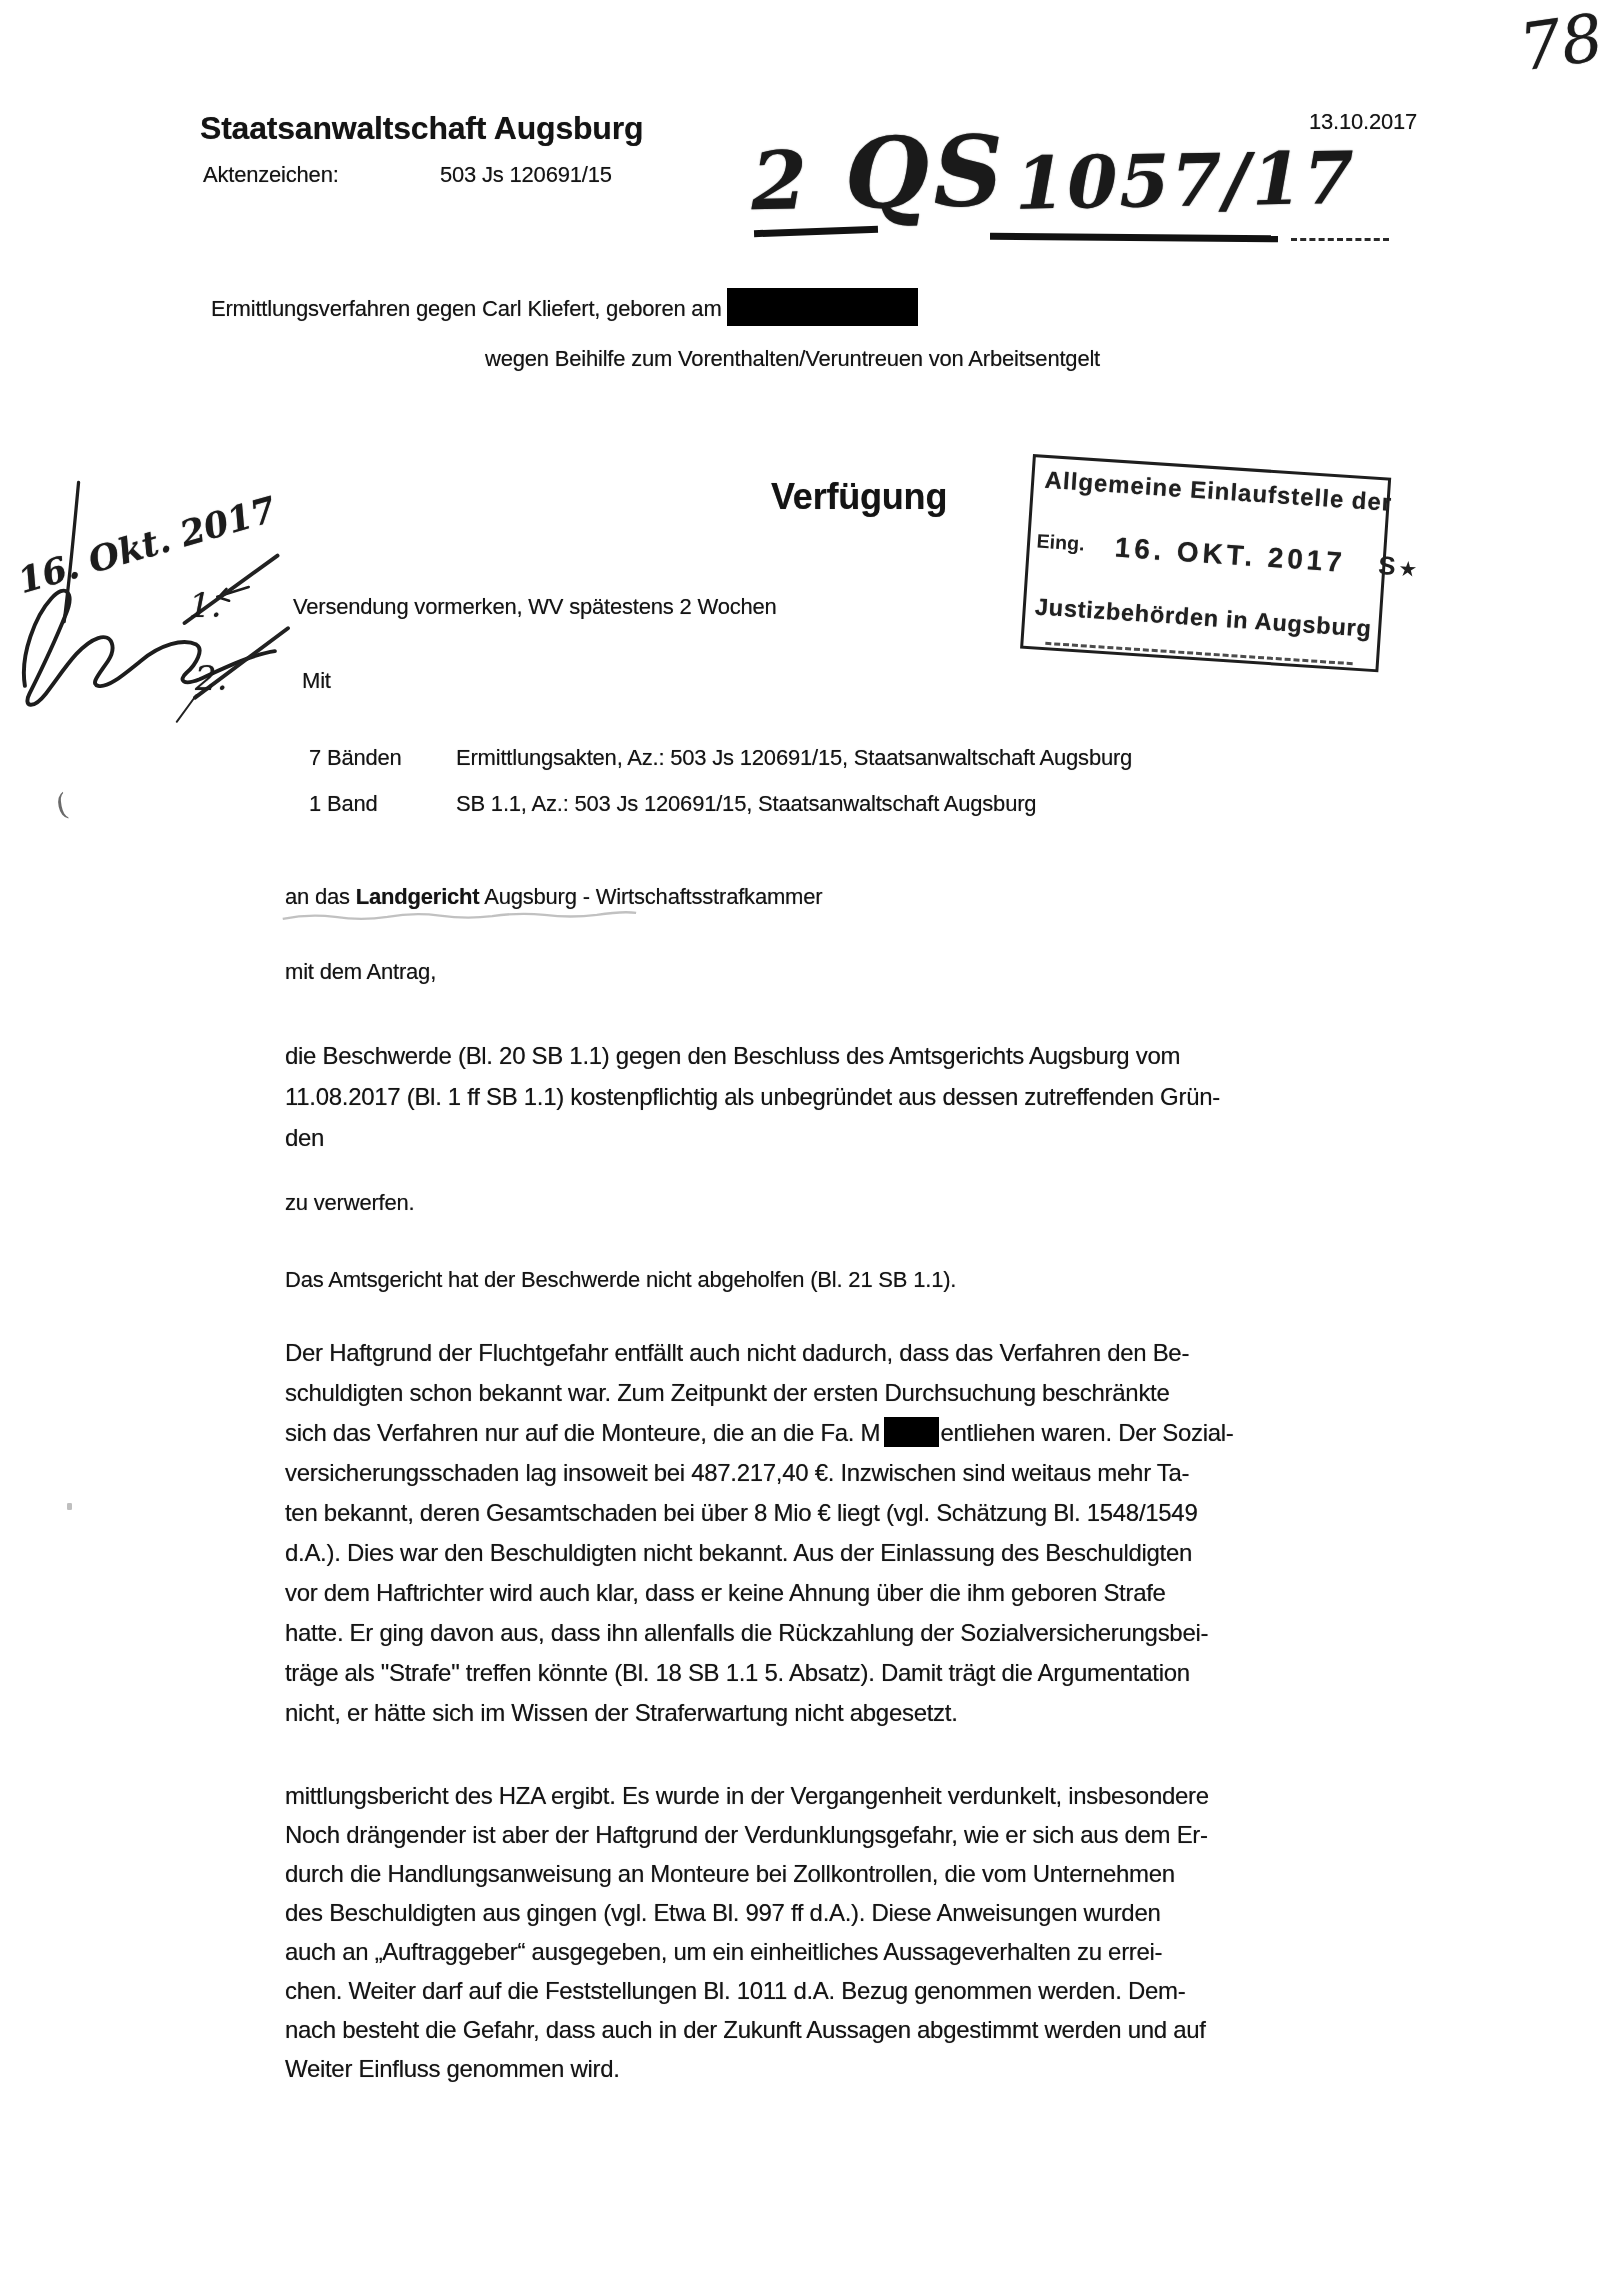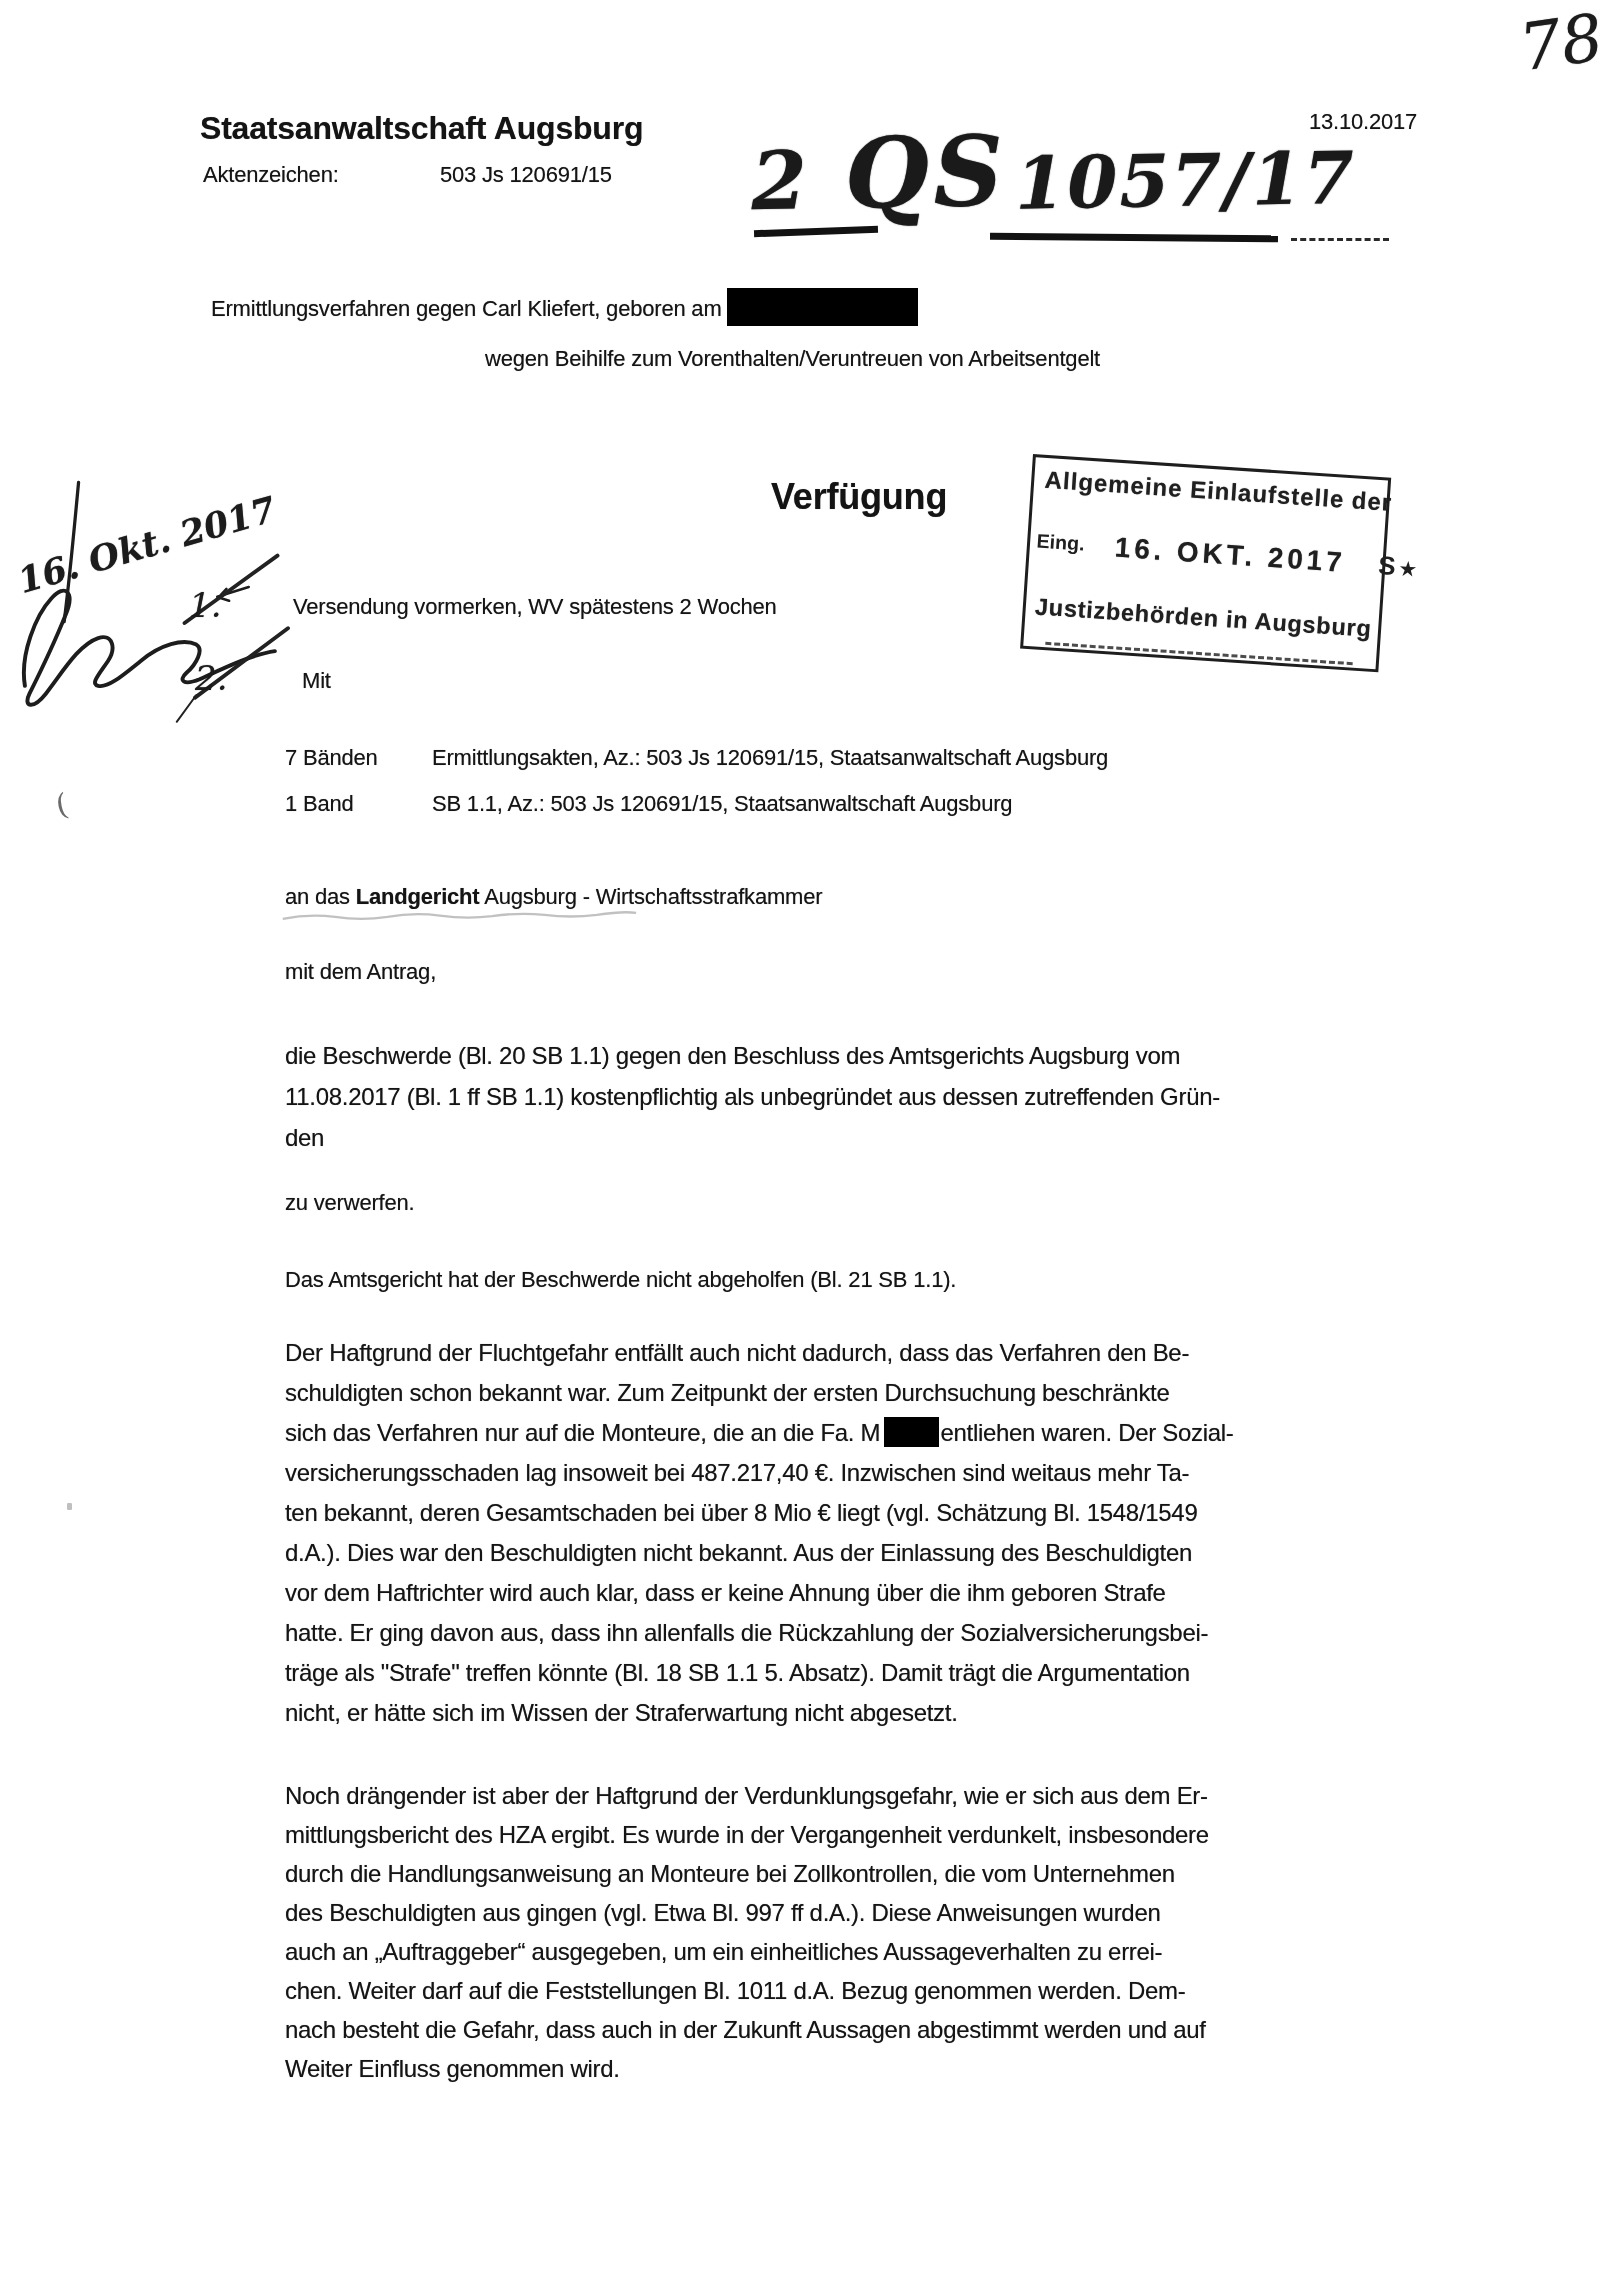--- a/index.html
+++ b/index.html
@@ -6,21 +6,21 @@
   .page {
     position:relative; width:1623px; height:2295px; background:#ffffff;
     overflow:hidden; font-family:"Liberation Sans", sans-serif; color:#141414;
   }
   .t { position:absolute; white-space:nowrap; font-size:22px; letter-spacing:-0.2px;
        text-shadow:0 0 0.7px rgba(20,20,20,.55); }
   .b { font-weight:bold; }
   .hand { font-family:"DejaVu Serif", serif; font-style:italic; color:#1c1c1c;
           text-shadow:0 0 1px rgba(0,0,0,.6); }
   .label-col { display:inline-block; width:237px; }
-  .qty-col { display:inline-block; width:147px; }
+  .qty-col { display:inline-block; width:147px;margin-left:24px; }
   .para { position:absolute; left:285px; font-size:24px; letter-spacing:-0.3px;
           white-space:nowrap; text-shadow:0 0 0.7px rgba(20,20,20,.55); }
   .p1 { line-height:40px; }
   .p2 { line-height:39px; }
   .redact-inline { display:inline-block; width:55px; height:30px; background:#000;
                    vertical-align:-5.9px; margin:0 1.3px 0 3.9px; }
   .redact-dob { display:inline-block; width:191px; height:38px; background:#000;
                 vertical-align:-9.8px; margin-left:5.2px; }
   
   .case-hand { position:absolute; left:751px; top:113px; display:flex; align-items:baseline;
@@ -146,22 +146,22 @@
     <div>versicherungsschaden lag insoweit bei 487.217,40 €. Inzwischen sind weitaus mehr Ta-</div>
     <div>ten bekannt, deren Gesamtschaden bei über 8 Mio € liegt (vgl. Schätzung Bl. 1548/1549</div>
     <div>d.A.). Dies war den Beschuldigten nicht bekannt. Aus der Einlassung des Beschuldigten</div>
     <div>vor dem Haftrichter wird auch klar, dass er keine Ahnung über die ihm geboren Strafe</div>
     <div>hatte. Er ging davon aus, dass ihn allenfalls die Rückzahlung der Sozialversicherungsbei-</div>
     <div>träge als "Strafe" treffen könnte (Bl. 18 SB 1.1 5. Absatz). Damit trägt die Argumentation</div>
     <div>nicht, er hätte sich im Wissen der Straferwartung nicht abgesetzt.</div>
   </div>
 
   <div class="para p2" style="top:1776px;">
+    <div>mittlungsbericht des HZA ergibt. Es wurde in der Vergangenheit verdunkelt, insbesondere</div>
     <div>Noch drängender ist aber der Haftgrund der Verdunklungsgefahr, wie er sich aus dem Er-</div>
-    <div>mittlungsbericht des HZA ergibt. Es wurde in der Vergangenheit verdunkelt, insbesondere</div>
     <div>durch die Handlungsanweisung an Monteure bei Zollkontrollen, die vom Unternehmen</div>
     <div>des Beschuldigten aus gingen (vgl. Etwa Bl. 997 ff d.A.). Diese Anweisungen wurden</div>
     <div>auch an „Auftraggeber“ ausgegeben, um ein einheitliches Aussageverhalten zu errei-</div>
     <div>chen. Weiter darf auf die Feststellungen Bl. 1011 d.A. Bezug genommen werden. Dem-</div>
     <div>nach besteht die Gefahr, dass auch in der Zukunft Aussagen abgestimmt werden und auf</div>
     <div>Weiter Einfluss genommen wird.</div>
   </div>
 
 </div>
 

